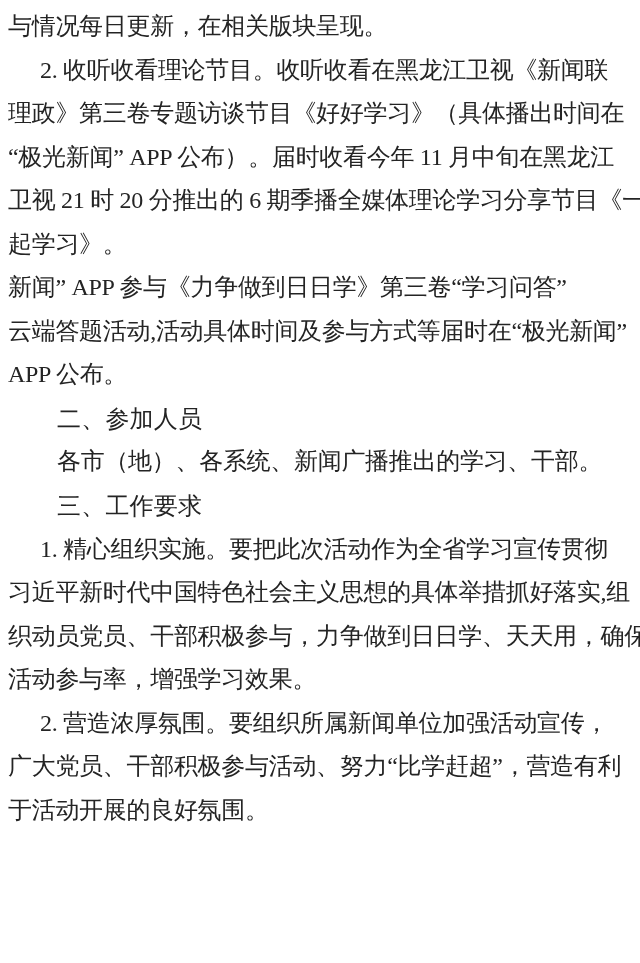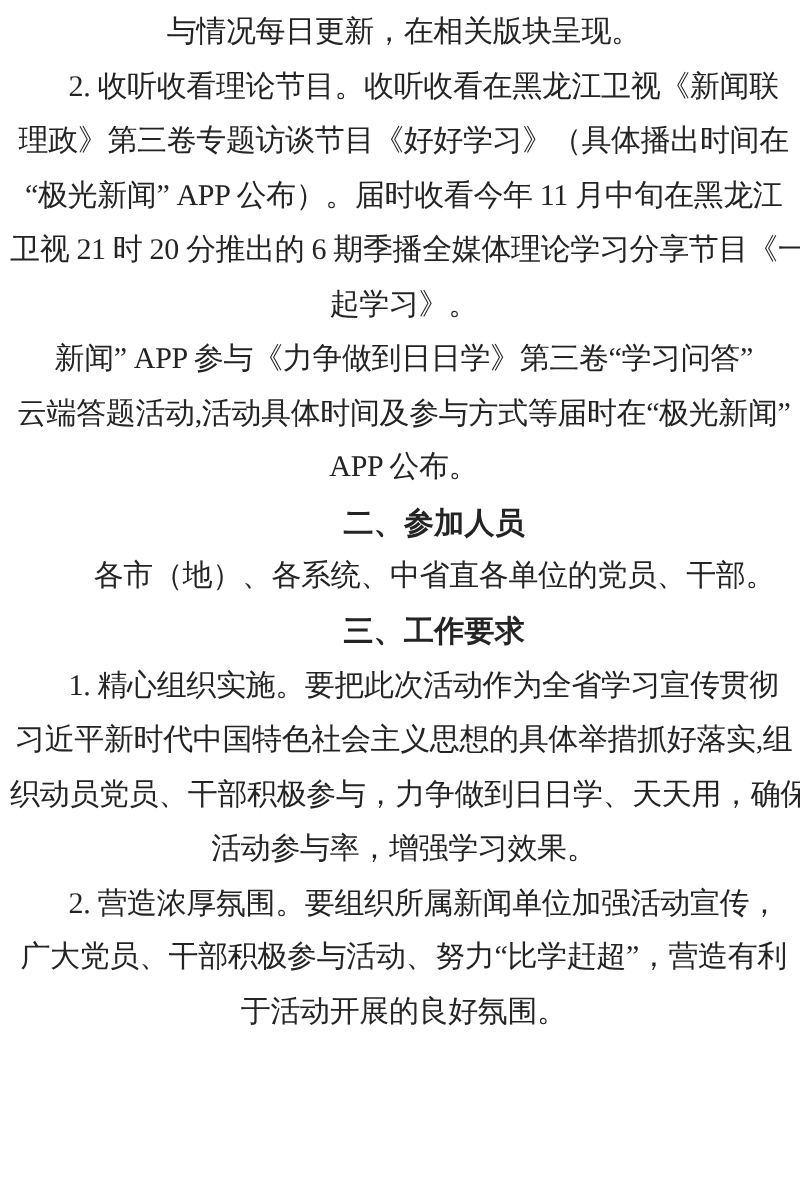--- a/index.html
+++ b/index.html
@@ -15,59 +15,58 @@
   .page {
     box-sizing: border-box;
     width: 640px;
     height: 686px;
     padding: 5px 2px 0 8px;
     background: #ffffff;
     font-family: "Liberation Serif", serif;
     color: #242424;
     font-size: 24px;
     letter-spacing: -0.3px;
-    text-align: center;
   }
   .line {
     height: 43.55px;
     line-height: 43.55px;
     white-space: pre;
     overflow: visible;
   }
   
   .num {
     padding-left: 32px;
   }
   
   .indent {
     padding-left: 49px;
   }
   
   .heading {
     padding-left: 49px;
-    font-weight: bold;
+    font-weight: normal;
     font-family: "Liberation Sans", sans-serif;
     letter-spacing: 0.2px;
   }
 </style>
 </head>
 <body>
 
 <div class="page" style="background: rgb(255, 255, 255); color: rgb(36, 36, 36);">
   <div class="line">与情况每日更新，在相关版块呈现。</div>
   <div class="line num">2. 收听收看理论节目。收听收看在黑龙江卫视《新闻联</div>
   <div class="line">理政》第三卷专题访谈节目《好好学习》（具体播出时间在</div>
   <div class="line">“极光新闻” APP 公布）。届时收看今年 11 月中旬在黑龙江</div>
   <div class="line">卫视 21 时 20 分推出的 6 期季播全媒体理论学习分享节目《一</div>
   <div class="line">起学习》。</div>
   <div class="line">新闻” APP 参与《力争做到日日学》第三卷“学习问答”</div>
   <div class="line">云端答题活动,活动具体时间及参与方式等届时在“极光新闻”</div>
   <div class="line">APP 公布。</div>
   <div class="line heading">二、参加人员</div>
-  <div class="line indent">各市（地）、各系统、中省直各单位的党员、干部。</div>
+  <div class="line indent">各市（地）、各系统、新闻广播推出的学习、干部。</div>
   <div class="line heading">三、工作要求</div>
   <div class="line num">1. 精心组织实施。要把此次活动作为全省学习宣传贯彻</div>
   <div class="line">习近平新时代中国特色社会主义思想的具体举措抓好落实,组</div>
   <div class="line">织动员党员、干部积极参与，力争做到日日学、天天用，确保</div>
   <div class="line">活动参与率，增强学习效果。</div>
   <div class="line num">2. 营造浓厚氛围。要组织所属新闻单位加强活动宣传，</div>
   <div class="line">广大党员、干部积极参与活动、努力“比学赶超”，营造有利</div>
   <div class="line">于活动开展的良好氛围。</div>
 </div>
 

